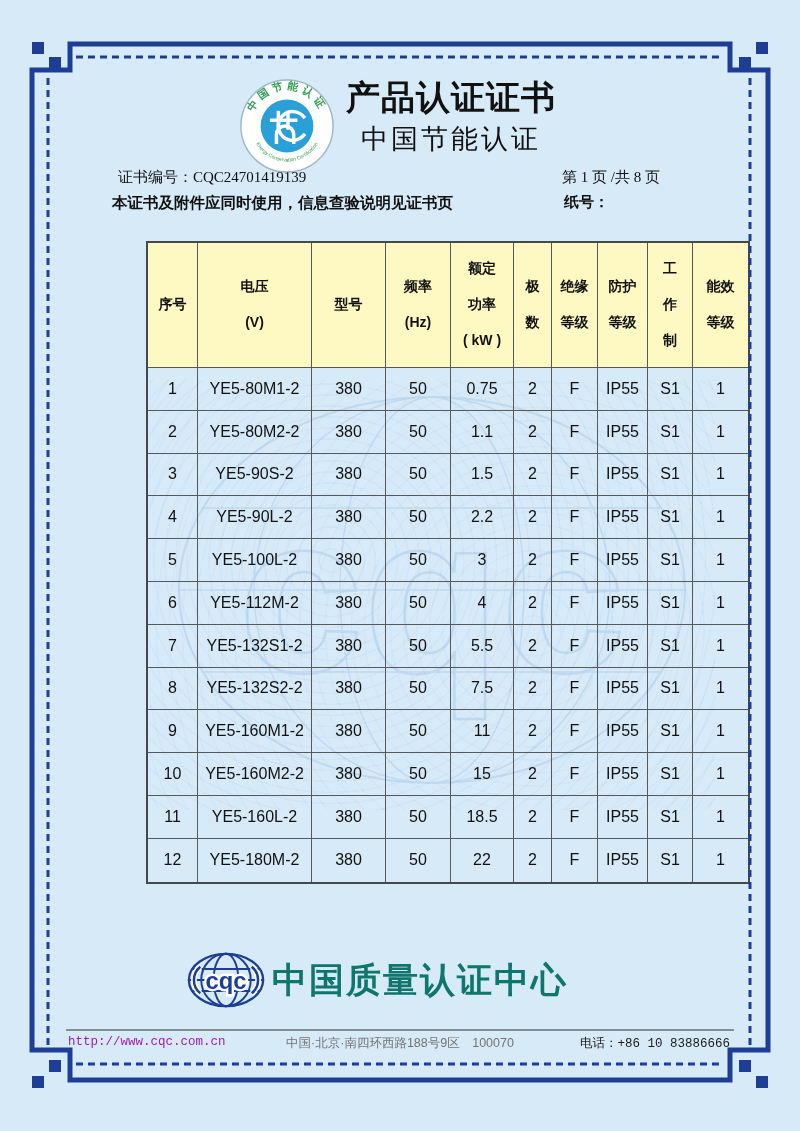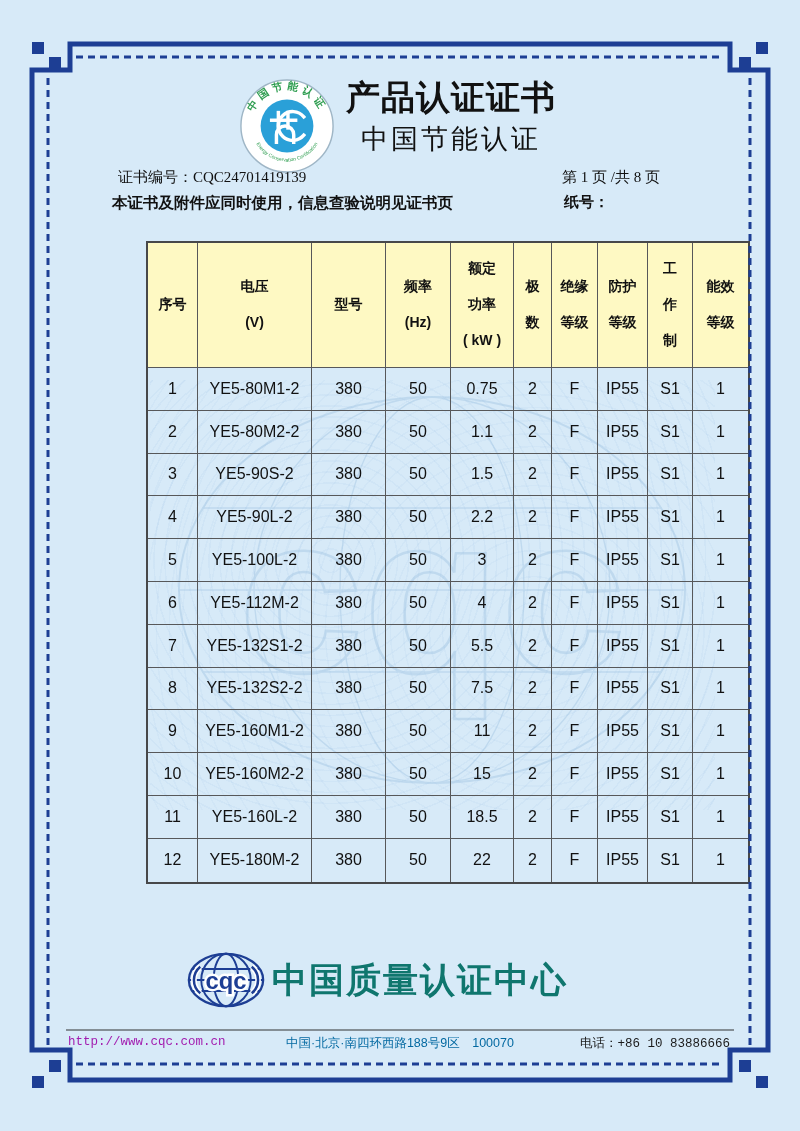--- a/index.html
+++ b/index.html
@@ -49,21 +49,21 @@
   .lastcol{border-right:none;}
   .lastrow{border-bottom:none;}
 
   
   #cqc-globe{position:absolute;left:186px;top:950px;z-index:5;}
   #org-name{
     position:absolute;left:272px;top:957px;z-index:5;
     font-size:35px;font-weight:600;letter-spacing:2px;color:#0f766e;
   }
   #website{position:absolute;left:68px;top:1035px;font-family:"Liberation Mono",monospace;font-size:12.5px;z-index:5;color:#a21caf;}
-  #address{position:absolute;left:50%;transform:translateX(-50%);top:1035px;font-size:12.5px;z-index:5;color:#0369a1;}
+  #address{position:absolute;left:50%;transform:translateX(-50%);top:1035px;font-size:12.5px;z-index:5;color:#737373;}
   #phone{position:absolute;right:70px;top:1035px;font-family:Liberation Mono, monospace;font-size:12.5px;z-index:5;color:#1a1a1a;}
 </style>
 </head>
 <body>
 
 <div class="page">
 
   <div id="watermark">
     <svg width="565" height="430" viewBox="0 0 565 430">
       <g stroke="#9fc3e2" fill="none" opacity="0.42">

